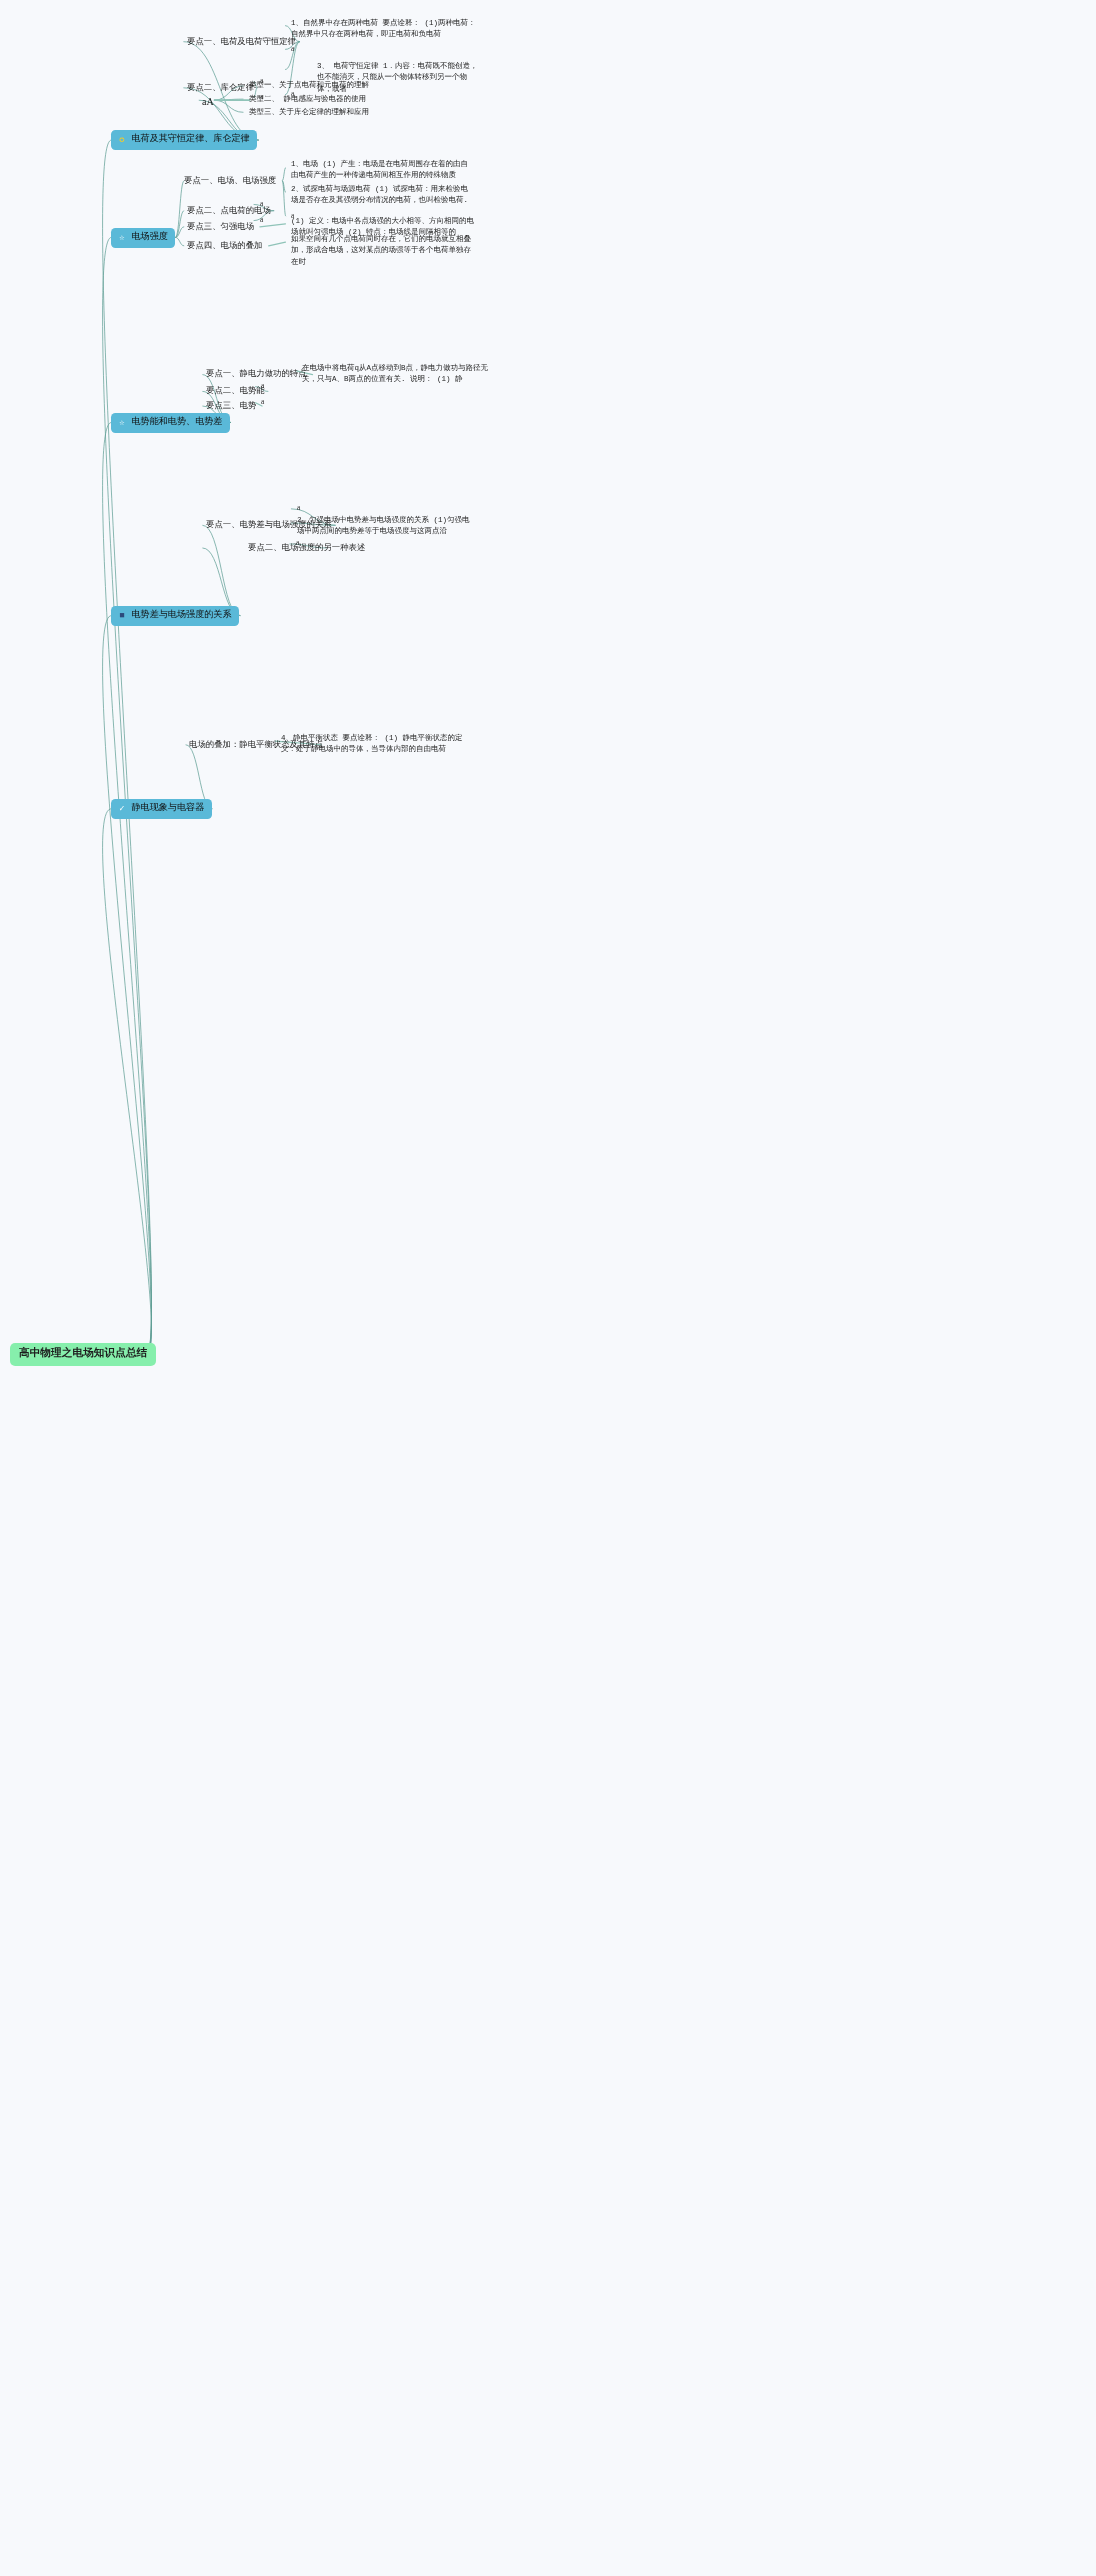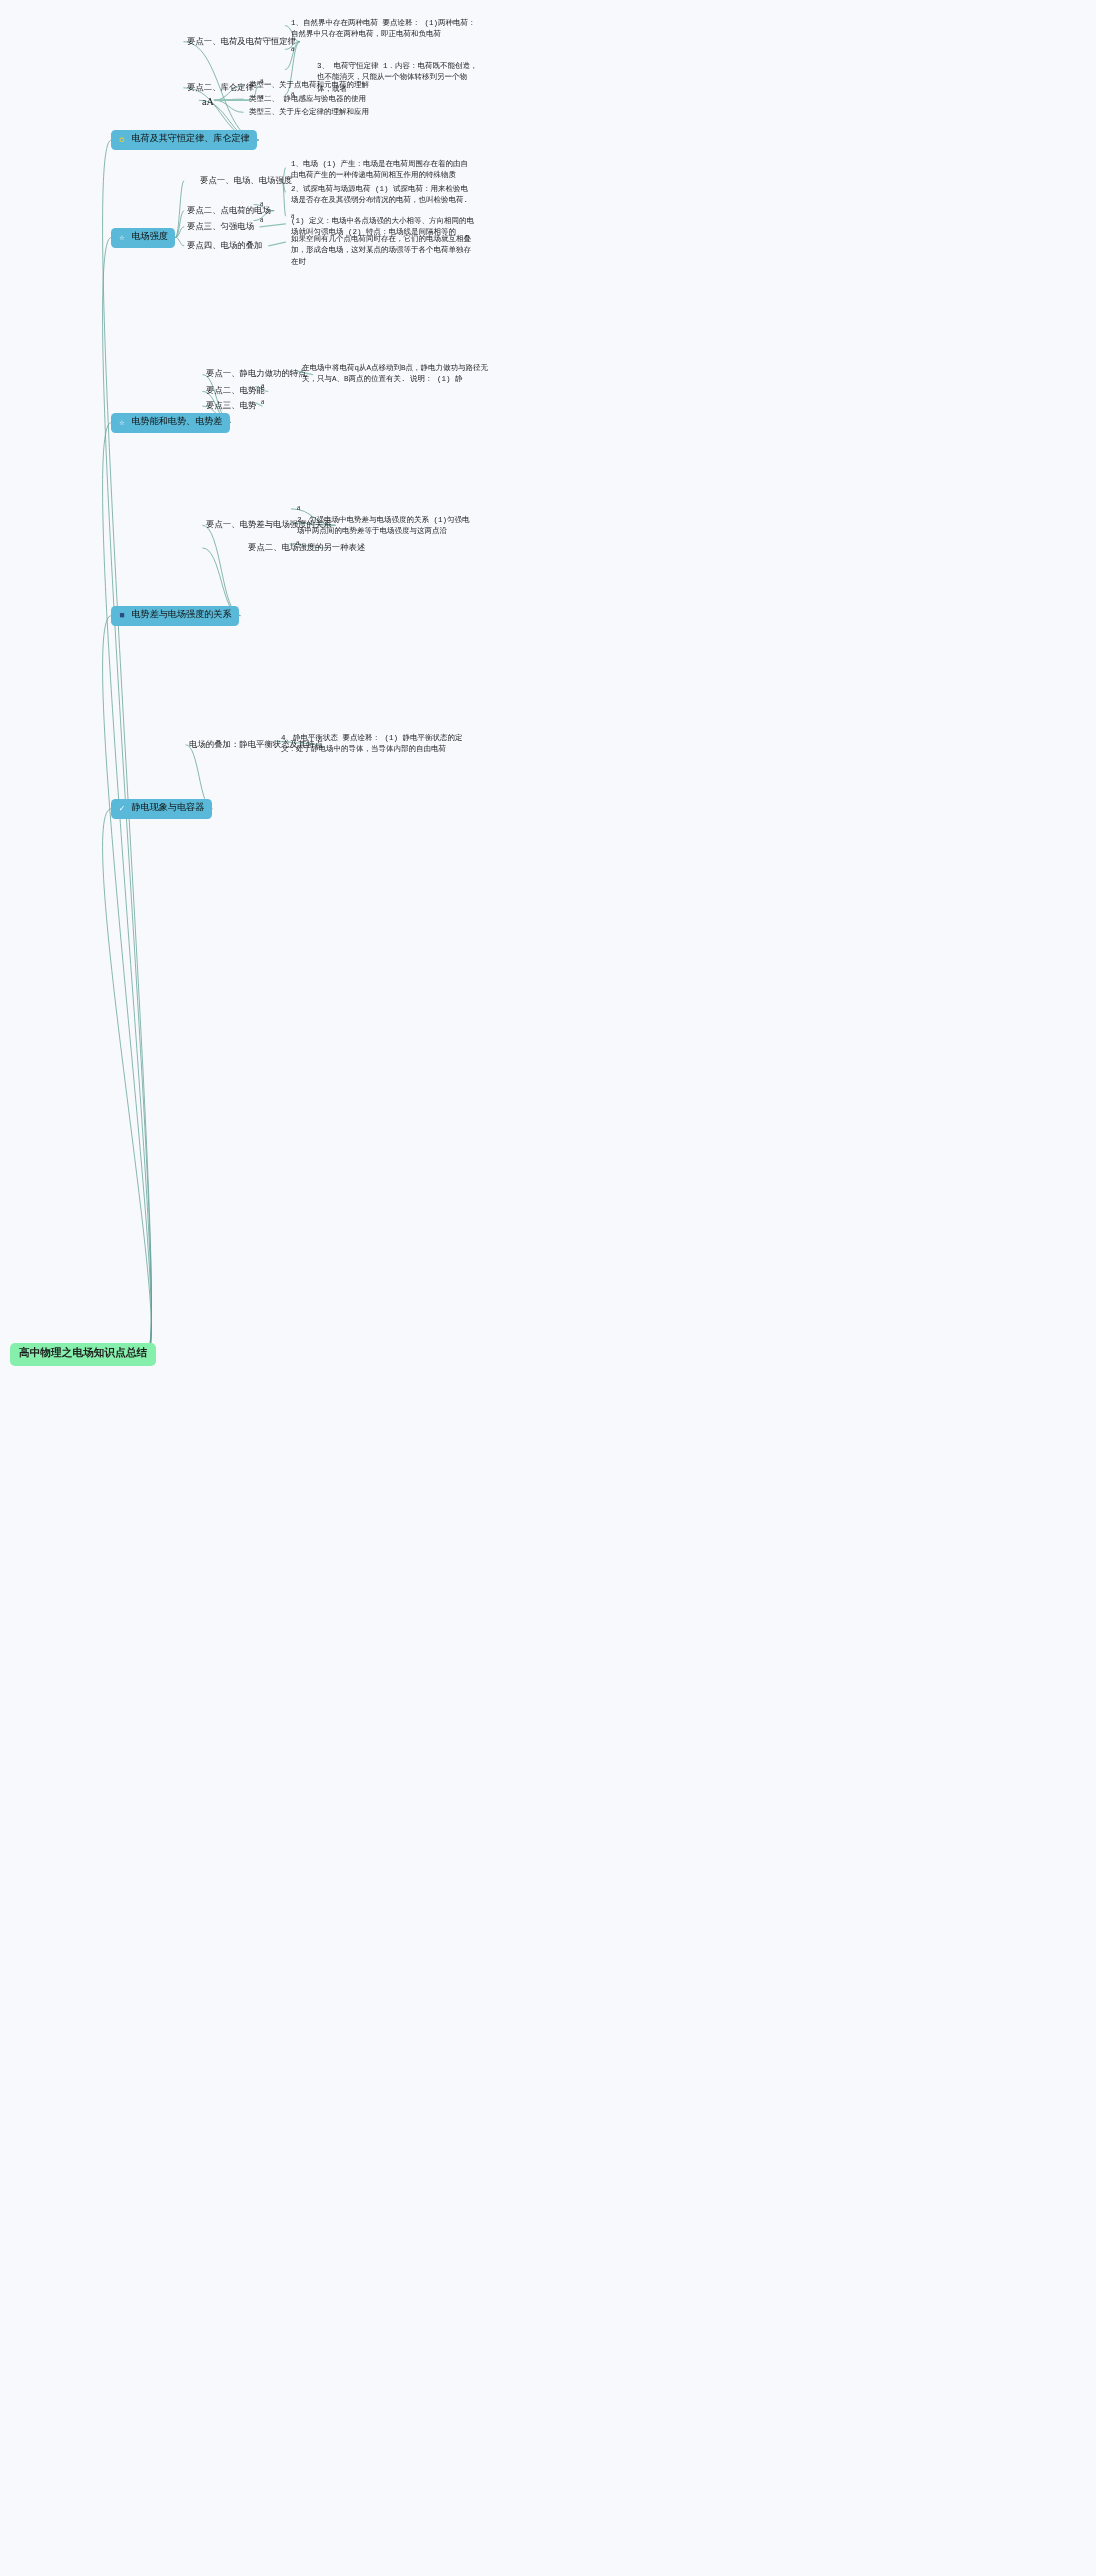--- a/index.html
+++ b/index.html
@@ -155,21 +155,21 @@
     <div class="node leaf wrap mini" style="width: 29px; left: 260px; top: 76px;">a</div>
     <div class="node leaf wrap mini" style="width: 29px; left: 260px; top: 92px;">a</div>
     <div class="node aa" style="left: 202px; top: 96px;">aA</div>
     <div class="node leaf wrap" style="width: 154px; left: 249px; top: 80px;">类型一、关于点电荷和元电荷的理解</div>
     <div class="node leaf wrap" style="width: 154px; left: 249px; top: 94px;">类型二、 静电感应与验电器的使用</div>
     <div class="node leaf wrap" style="width: 154px; left: 249px; top: 107px;">类型三、关于库仑定律的理解和应用</div>
     <div class="node branch" style="left: 111px; top: 228px;">
       <span class="bicon icon-star">☆</span>
       <span>电场强度</span>
     </div>
-    <div class="node topic" style="left: 200px; top: 176px;">要点一、电场、电场强度</div>
+    <div class="node topic" style="left: 184px; top: 176px;">要点一、电场、电场强度</div>
     <div class="node leaf wrap" style="width: 183px; left: 291px; top: 159px;">1、电场 (1) 产生：电场是在电荷周围存在着的由自由电荷产生的一种传递电荷间相互作用的特殊物质</div>
     <div class="node leaf wrap" style="width: 183px; left: 291px; top: 184px;">2、试探电荷与场源电荷 (1) 试探电荷：用来检验电场是否存在及其强弱分布情况的电荷，也叫检验电荷.</div>
     <div class="node leaf wrap mini" style="width: 29px; left: 291px; top: 211px;">a</div>
     <div class="node topic" style="left: 187px; top: 206px;">要点二、点电荷的电场</div>
     <div class="node leaf wrap mini" style="width: 29px; left: 260px; top: 199px;">a</div>
     <div class="node leaf wrap mini" style="width: 29px; left: 260px; top: 215px;">a</div>
     <div class="node topic" style="left: 187px; top: 222px;">要点三、匀强电场</div>
     <div class="node leaf wrap" style="width: 183px; left: 291px; top: 216px;">(1) 定义：电场中各点场强的大小相等、方向相同的电场就叫匀强电场 (2) 特点：电场线是间隔相等的</div>
     <div class="node topic" style="left: 187px; top: 241px;">要点四、电场的叠加</div>
     <div class="node leaf wrap" style="width: 183px; left: 291px; top: 234px;">如果空间有几个点电荷同时存在，它们的电场就互相叠加，形成合电场，这对某点的场强等于各个电荷单独存在时</div>

